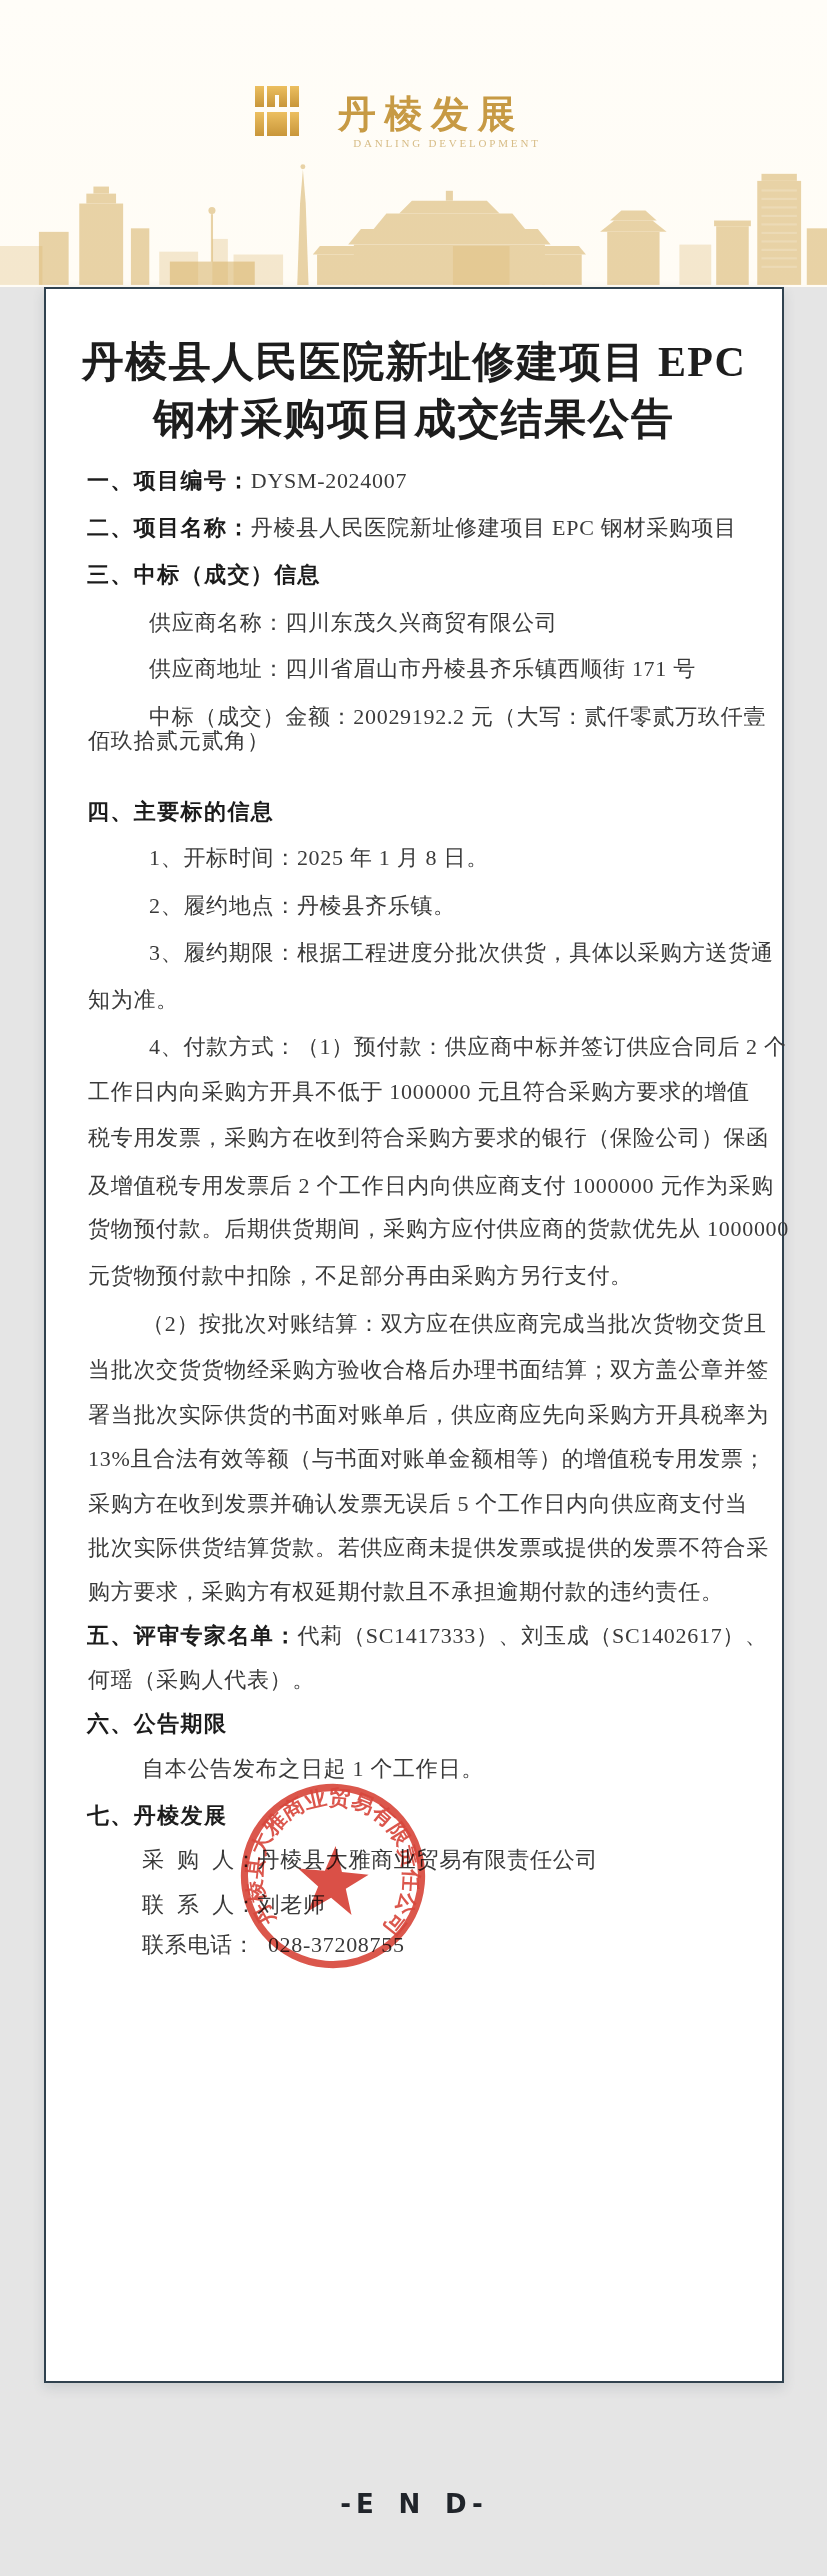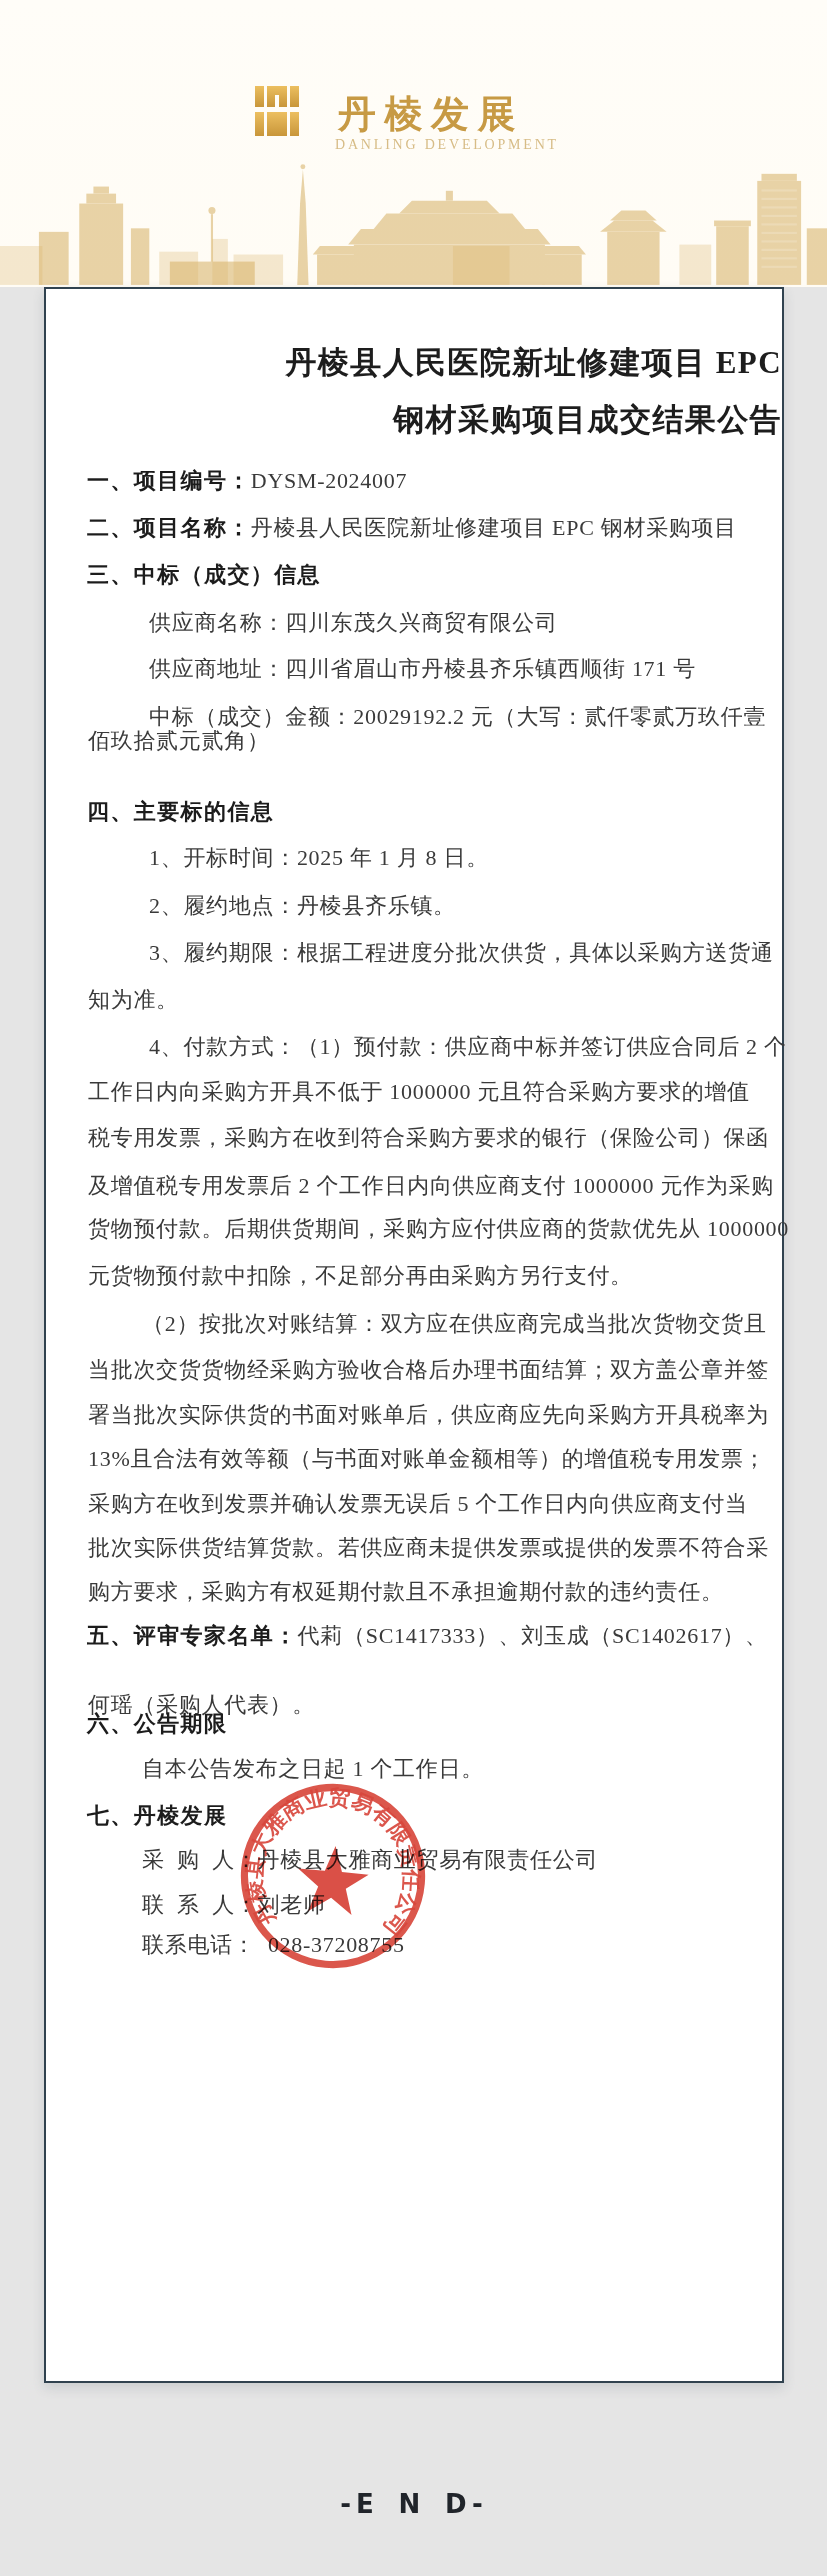--- a/index.html
+++ b/index.html
@@ -7,29 +7,29 @@
         font-family:"Liberation Serif","DejaVu Serif",serif;}
   
   .header{position:absolute;left:0;top:0;width:828px;height:287px;
           background:linear-gradient(180deg,#fffdf8 0%,#fffcf5 100%);}
   .logo-icon{position:absolute;left:255px;top:86px;width:44px;height:50px;}
   .logo-icon .blk{position:absolute;background:linear-gradient(180deg,#ecbf60 0%,#c8963a 100%);}
   .logo-icon .notch{position:absolute;background:#fffdf8;}
   .brand-cn{position:absolute;left:338px;top:89px;width:219px;height:44px;
             font-size:38px;font-weight:700;letter-spacing:8.5px;color:#c79a44;white-space:nowrap;}
   .brand-en{position:absolute;left:335px;top:137px;width:224px;text-align:center;
-            font-size:14px;letter-spacing:2.8px;color:#d7bc86;white-space:nowrap;
+            font-size:11px;letter-spacing:2.8px;color:#d7bc86;white-space:nowrap;
             font-family:"Liberation Serif","DejaVu Serif",serif;}
   .skyline{position:absolute;left:0;top:161px;width:828px;height:124px;}
   
   .card{position:absolute;left:44px;top:287px;width:740px;height:2096px;
         background:#ffffff;border:2.8px solid #30424f;box-sizing:border-box;
         box-shadow:0 5px 11.3px rgba(60,80,95,.16);}
-  .doc-title{position:absolute;left:0;top:45px;width:100%;text-align:right;
-             font-size:31px;font-weight:700;letter-spacing:1.4px;color:#1d1d1d;line-height:57px;}
+  .doc-title{position:absolute;left:0;top:45px;width:100%;text-align:center;
+             font-size:42px;font-weight:700;letter-spacing:1.4px;color:#1d1d1d;line-height:57px;}
   .doc-title div{white-space:nowrap;}
   .line{position:absolute;height:31px;line-height:31px;font-size:22px;letter-spacing:0.7px;
         white-space:pre;color:#3a3a3a;}
   .line .seg-label{font-family:"Liberation Sans","DejaVu Sans",sans-serif;
                    font-weight:700;color:#1c1c1c;letter-spacing:1.4px;}
   .line .seg-text{font-family:"Liberation Serif","DejaVu Serif",serif;color:#3a3a3a;}
   .indent-section{left:41px;}
   .indent-sub{left:87px;margin-left:16px;}
   .indent-sub2{left:96px;}
   .indent-flush{left:42px;}
@@ -137,21 +137,21 @@
         <div class="line indent-flush" style="top: 924px;"><span class="seg-label"></span><span class="seg-text">货物预付款。后期供货期间，采购方应付供应商的货款优先从 1000000</span></div>
         <div class="line indent-flush" style="top: 971px;"><span class="seg-label"></span><span class="seg-text">元货物预付款中扣除，不足部分再由采购方另行支付。</span></div>
         <div class="line indent-sub2" style="top: 1019px;"><span class="seg-label"></span><span class="seg-text">（2）按批次对账结算：双方应在供应商完成当批次货物交货且</span></div>
         <div class="line indent-flush" style="top: 1065px;"><span class="seg-label"></span><span class="seg-text">当批次交货货物经采购方验收合格后办理书面结算；双方盖公章并签</span></div>
         <div class="line indent-flush" style="top: 1110px;"><span class="seg-label"></span><span class="seg-text">署当批次实际供货的书面对账单后，供应商应先向采购方开具税率为</span></div>
         <div class="line indent-flush" style="top: 1154px;"><span class="seg-label"></span><span class="seg-text">13%且合法有效等额（与书面对账单金额相等）的增值税专用发票；</span></div>
         <div class="line indent-flush" style="top: 1199px;"><span class="seg-label"></span><span class="seg-text">采购方在收到发票并确认发票无误后 5 个工作日内向供应商支付当</span></div>
         <div class="line indent-flush" style="top: 1243px;"><span class="seg-label"></span><span class="seg-text">批次实际供货结算货款。若供应商未提供发票或提供的发票不符合采</span></div>
         <div class="line indent-flush" style="top: 1287px;"><span class="seg-label"></span><span class="seg-text">购方要求，采购方有权延期付款且不承担逾期付款的违约责任。</span></div>
         <div class="line indent-section" style="top: 1331px;"><span class="seg-label">五、评审专家名单：</span><span class="seg-text">代莉（SC1417333）、刘玉成（SC1402617）、</span></div>
-        <div class="line indent-flush" style="top: 1375px; margin-top: 25px;"><span class="seg-label"></span><span class="seg-text">何瑶（采购人代表）。</span></div>
+        <div class="line indent-flush" style="top: 1375px;"><span class="seg-label"></span><span class="seg-text">何瑶（采购人代表）。</span></div>
         <div class="line indent-section" style="top: 1419px;"><span class="seg-label">六、公告期限</span><span class="seg-text"></span></div>
         <div class="line indent-sub2" style="top: 1464px;"><span class="seg-label"></span><span class="seg-text">自本公告发布之日起 1 个工作日。</span></div>
         <div class="line indent-section" style="top: 1511px;"><span class="seg-label">七、丹棱发展</span><span class="seg-text"></span></div>
         <div class="line indent-sub2" style="top: 1555px;"><span class="seg-label"></span><span class="seg-text">采  购  人：丹棱县大雅商业贸易有限责任公司</span></div>
         <div class="line indent-sub2" style="top: 1600px;"><span class="seg-label"></span><span class="seg-text">联  系  人：刘老师</span></div>
         <div class="line indent-sub2" style="top: 1640px;"><span class="seg-label"></span><span class="seg-text">联系电话：  028-37208755</span></div>
       </div>
   </div>
 
   <svg class="seal" viewBox="0 0 280 280" xmlns="http://www.w3.org/2000/svg">

